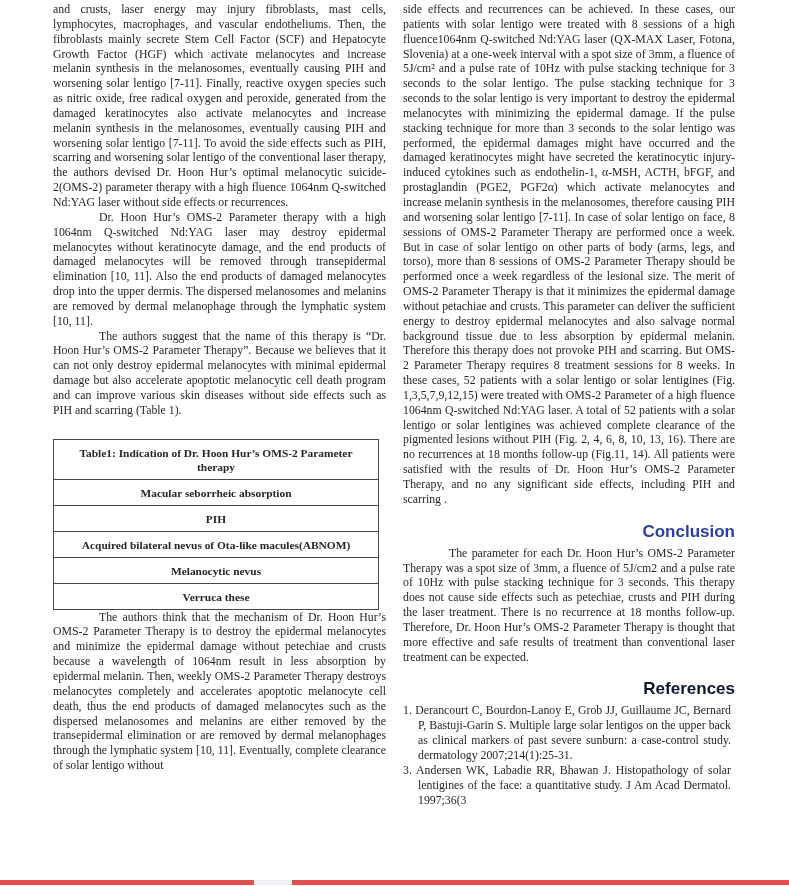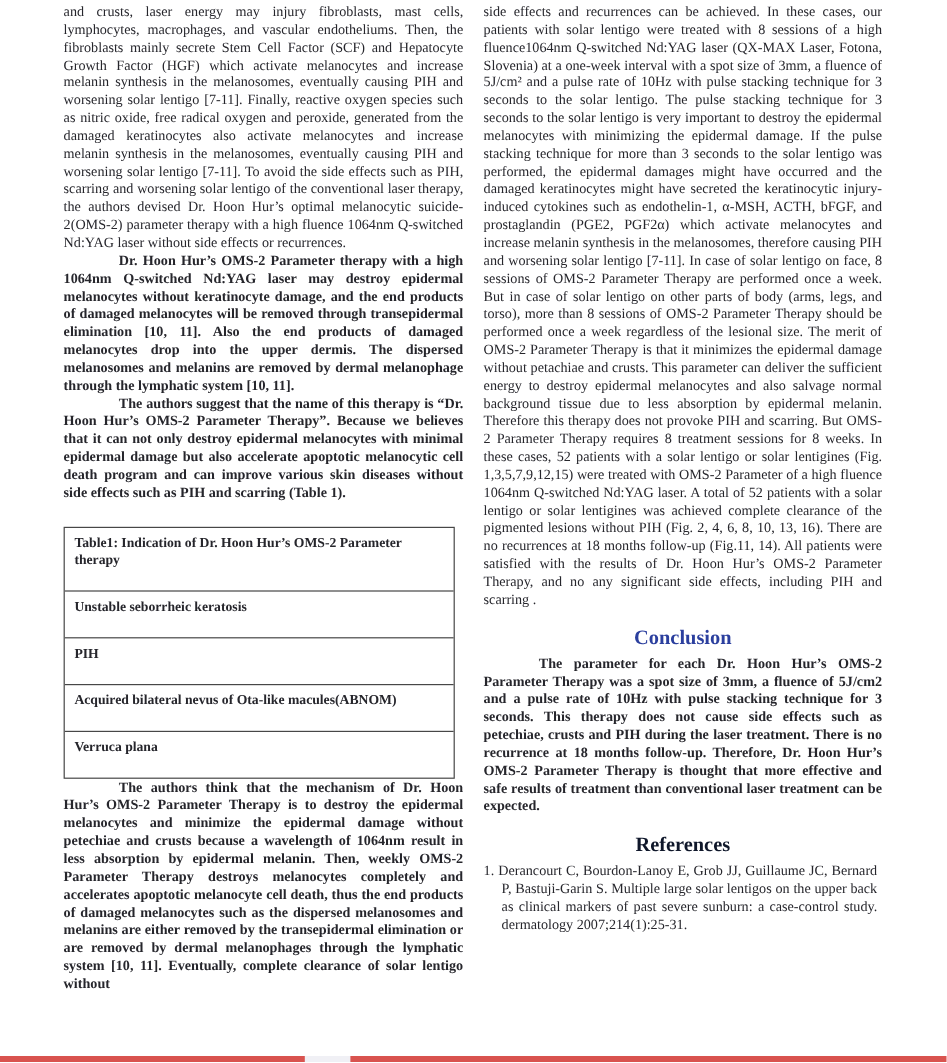--- a/index.html
+++ b/index.html
@@ -16,43 +16,43 @@
   .col {
     position: absolute;
     top: 2px;
     font-size: 11.8px;
     line-height: 14.85px;
     text-align: justify;
   }
   .col-left  { left: 53px;  width: 333px; }
   .col-right { left: 403px; width: 332px; }
   p.para { margin: 0; }
-  p.indent { text-indent: 46px; font-weight: bold; }
+  p.indent { text-indent: 46px; }
   .section-heading {
-    font-family: Liberation Serif, serif;
+    font-family: Liberation Sans, sans-serif;
     font-size: 17px;
     font-weight: 700;
     color: #2b3f9e;
     margin: 15px 0 4px 0;
-    text-align: center;
+    text-align: right;
     line-height: 20px;
   }
   .tbl {
     margin-top: 21px;
     width: 326px;
     border: 1px solid #474747;
     background: #ffffff;
   }
   .tbl-row {
     border-bottom: 1px solid #474747;
-    padding: 6px 8px 18px 8px;
+    padding: 6px 8px 5px 8px;
     font-weight: 700;
     font-size: 11.4px;
     line-height: 14px;
-    text-align: left;
+    text-align: center;
   }
   .tbl-row:last-child { border-bottom: none; }
   .after-table { margin-top: 26px; }
   ol.refs {
     margin: 1px 4px 0 0;
     padding: 0;
     list-style: none;
     text-align: justify;
   }
   ol.refs li {
@@ -82,37 +82,39 @@
 
   <div class="col col-left">
     <p class="para">and crusts, laser energy may injury fibroblasts, mast cells, lymphocytes, macrophages, and vascular endotheliums. Then, the fibroblasts mainly secrete Stem Cell Factor (SCF) and Hepatocyte Growth Factor (HGF) which activate melanocytes and increase melanin synthesis in the melanosomes, eventually causing PIH and worsening solar lentigo [7-11]. Finally, reactive oxygen species such as nitric oxide, free radical oxygen and peroxide, generated from the damaged keratinocytes also activate melanocytes and increase melanin synthesis in the melanosomes, eventually causing PIH and worsening solar lentigo [7-11]. To avoid the side effects such as PIH, scarring and worsening solar lentigo of the conventional laser therapy, the authors devised Dr. Hoon Hur’s optimal melanocytic suicide-2(OMS-2) parameter therapy with a high fluence 1064nm Q-switched Nd:YAG laser without side effects or recurrences.</p>
     <p class="para indent">Dr. Hoon Hur’s OMS-2 Parameter therapy with a high 1064nm Q-switched Nd:YAG laser may destroy epidermal melanocytes without keratinocyte damage, and the end products of damaged melanocytes will be removed through transepidermal elimination [10, 11]. Also the end products of damaged melanocytes drop into the upper dermis. The dispersed melanosomes and melanins are removed by dermal melanophage through the lymphatic system [10, 11].</p>
     <p class="para indent">The authors suggest that the name of this therapy is “Dr. Hoon Hur’s OMS-2 Parameter Therapy”. Because we believes that it can not only destroy epidermal melanocytes with minimal epidermal damage but also accelerate apoptotic melanocytic cell death program and can improve various skin diseases without side effects such as PIH and scarring (Table 1).</p>
 
     <div class="tbl">
       <div class="tbl-row">
         <span style="font-weight: 700;">Table1</span><span>: Indication of Dr. Hoon Hur’s OMS-2 Parameter therapy</span>
       </div>
-      <div class="tbl-row">Unstable seborrheic keratosis</div>
+      <div class="tbl-row">Macular seborrheic absorption</div>
       <div class="tbl-row">PIH</div>
       <div class="tbl-row">Acquired bilateral nevus of Ota-like macules(ABNOM)</div>
-      <div class="tbl-row">Verruca plana</div>
+      <div class="tbl-row">Melanocytic nevus</div>
+      <div class="tbl-row">Verruca these</div>
     </div>
 
     <p class="para indent after-table">The authors think that the mechanism of Dr. Hoon Hur’s OMS-2 Parameter Therapy is to destroy the epidermal melanocytes and minimize the epidermal damage without petechiae and crusts because a wavelength of 1064nm result in less absorption by epidermal melanin. Then, weekly OMS-2 Parameter Therapy destroys melanocytes completely and accelerates apoptotic melanocyte cell death, thus the end products of damaged melanocytes such as the dispersed melanosomes and melanins are either removed by the transepidermal elimination or are removed by dermal melanophages through the lymphatic system [10, 11]. Eventually, complete clearance of solar lentigo without</p>
   </div>
 
   <div class="col col-right">
     <p class="para">side effects and recurrences can be achieved. In these cases, our patients with solar lentigo were treated with 8 sessions of a high fluence1064nm Q-switched Nd:YAG laser (QX-MAX Laser, Fotona, Slovenia) at a one-week interval with a spot size of 3mm, a fluence of 5J/cm² and a pulse rate of 10Hz with pulse stacking technique for 3 seconds to the solar lentigo. The pulse stacking technique for 3 seconds to the solar lentigo is very important to destroy the epidermal melanocytes with minimizing the epidermal damage. If the pulse stacking technique for more than 3 seconds to the solar lentigo was performed, the epidermal damages might have occurred and the damaged keratinocytes might have secreted the keratinocytic injury-induced cytokines such as endothelin-1, α-MSH, ACTH, bFGF, and prostaglandin (PGE2, PGF2α)  which activate melanocytes and increase melanin synthesis in the melanosomes, therefore causing PIH and worsening solar lentigo [7-11]. In case of solar lentigo on face, 8 sessions of OMS-2 Parameter Therapy are performed once a week. But in case of solar lentigo on other parts of body (arms, legs, and torso), more than 8 sessions of OMS-2 Parameter Therapy should be performed once a week regardless of the lesional size. The merit of OMS-2 Parameter Therapy is that it minimizes the epidermal damage without petachiae and crusts. This parameter can deliver the sufficient energy to destroy epidermal melanocytes and also salvage normal background tissue due to less absorption by epidermal melanin. Therefore this therapy does not provoke PIH and scarring. But OMS-2 Parameter Therapy requires 8 treatment sessions for 8 weeks. In these cases, 52 patients with a solar lentigo or solar lentigines (Fig. 1,3,5,7,9,12,15) were treated with OMS-2 Parameter of a high fluence 1064nm Q-switched Nd:YAG laser. A total of 52 patients with a solar lentigo or solar lentigines was achieved complete clearance of the pigmented lesions without PIH (Fig. 2, 4, 6, 8, 10, 13, 16). There are no recurrences at 18 months follow-up (Fig.11, 14). All patients were satisfied with the results of Dr. Hoon Hur’s OMS-2 Parameter Therapy, and no any significant side effects, including PIH and scarring .</p>
 
     <h2 class="section-heading" style="color: rgb(43, 63, 158);">Conclusion</h2>
     <p class="para indent">The parameter for each Dr. Hoon Hur’s OMS-2 Parameter Therapy was a spot size of 3mm, a fluence of 5J/cm2 and a pulse rate of 10Hz with pulse stacking technique for 3 seconds. This therapy does not cause side effects such as petechiae, crusts and PIH during the laser treatment. There is no recurrence at 18 months follow-up. Therefore, Dr. Hoon Hur’s OMS-2 Parameter Therapy is thought that more effective and safe results of treatment than conventional laser treatment can be expected.</p>
 
     <h2 class="section-heading" style="color: #0f172a;">References</h2>
     <ol class="refs">
       <li><span>1.</span> <span>Derancourt C, Bourdon-Lanoy E, Grob JJ, Guillaume JC, Bernard P, Bastuji-Garin S. Multiple large solar lentigos on the upper back as clinical markers of past severe sunburn: a case-control study. dermatology 2007;214(1):25-31.</span></li>
+      <li><span>3.</span>  <span>Andersen WK, Labadie RR, Bhawan J. Histopathology of solar lentigines of the face: a quantitative study. J Am Acad Dermatol. 1997;36(3</span></li>
     </ol>
   </div>
 
   <div class="footer-bar" style="background: rgb(217, 83, 79);"></div>
   <div class="footer-accent" style="background: rgb(240, 240, 245);"></div>
 
 </div>
 
 </body></html>

